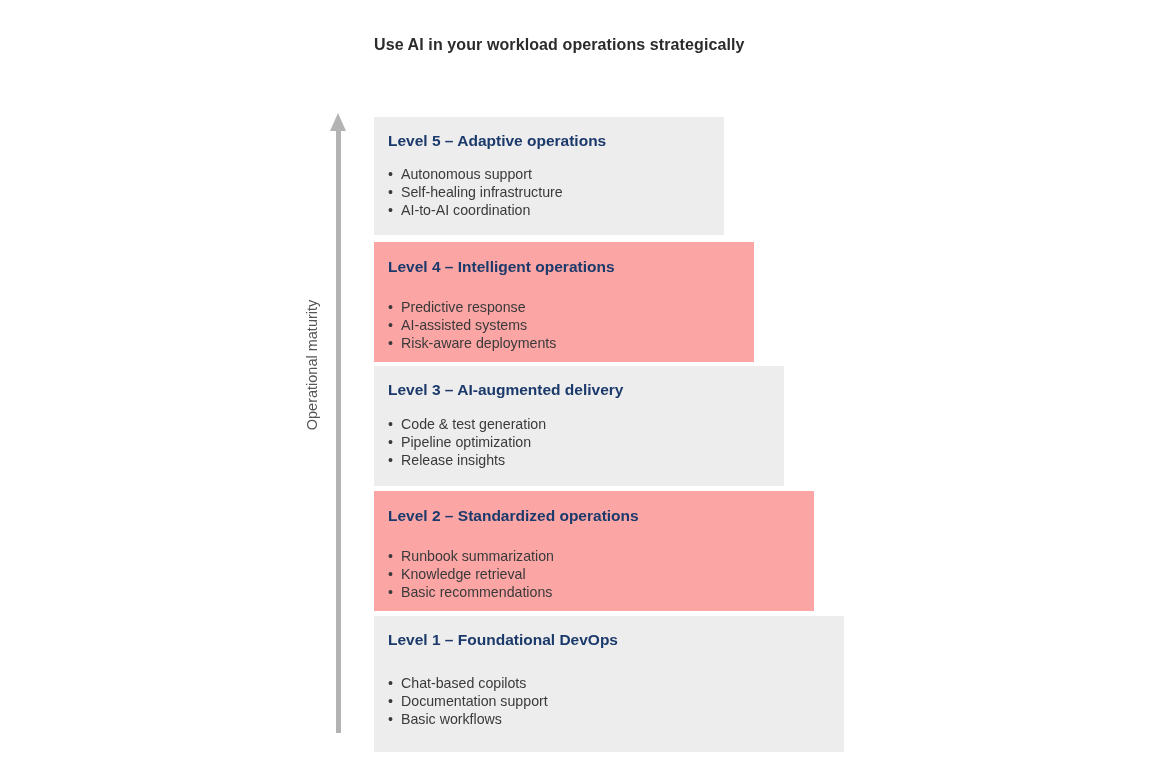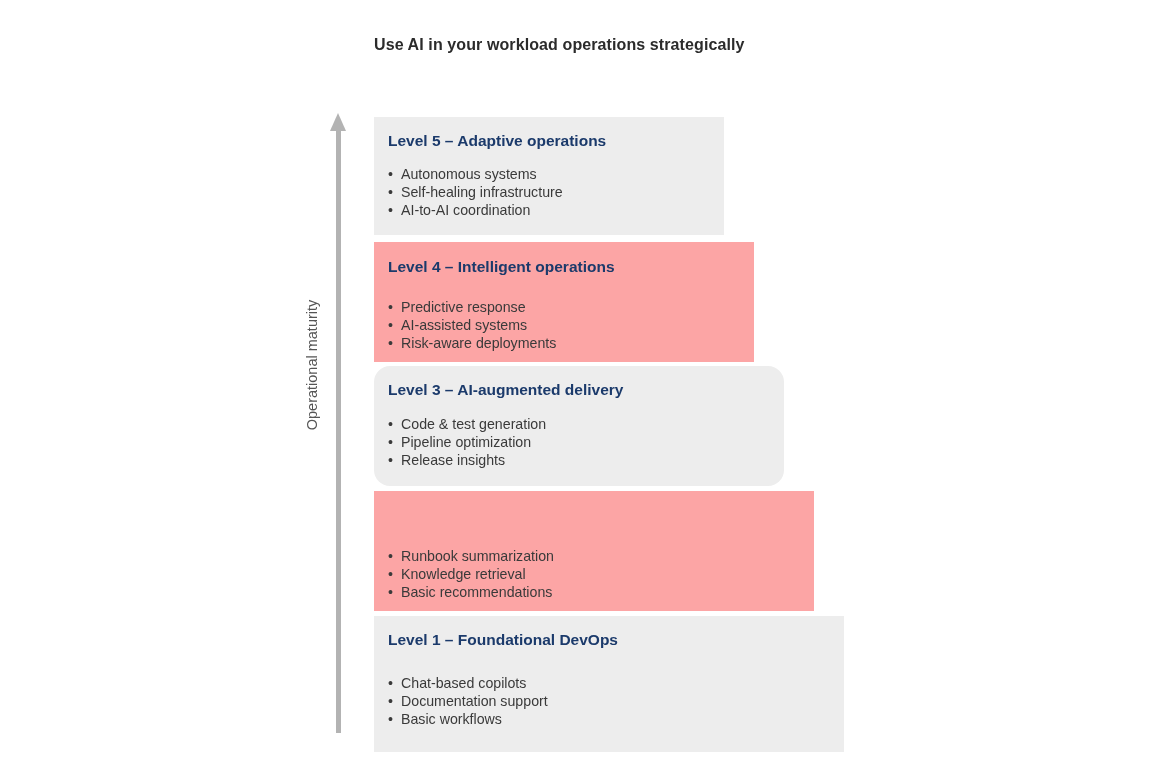--- a/index.html
+++ b/index.html
@@ -111,21 +111,21 @@
 
   
   #level-5 { left: 374px; top: 117px; width: 350px; height: 118px; }
   #level-5 .level-heading { top: 15px; }
   #level-5 .level-items { top: 48px; }
 
   #level-4 { left: 374px; top: 242px; width: 380px; height: 120px; }
   #level-4 .level-heading { top: 16px; }
   #level-4 .level-items { top: 56px; }
 
-  #level-3 { left: 374px; top: 366px; width: 410px; height: 120px; border-radius: 16px; }
+  #level-3 { left: 374px; top: 366px; width: 410px; height: 120px; }
   #level-3 .level-heading { top: 15px; }
   #level-3 .level-items { top: 49px; }
 
   #level-2 { left: 374px; top: 491px; width: 440px; height: 120px; }
   #level-2 .level-heading { top: 16px; }
   #level-2 .level-items { top: 56px; }
 
   #level-1 { left: 374px; top: 616px; width: 470px; height: 136px; }
   #level-1 .level-heading { top: 15px; }
   #level-1 .level-items { top: 58px; }
@@ -139,21 +139,21 @@
   <div id="axis-arrowhead"></div>
   <div id="axis-line"></div>
 </div>
 <div id="axis-label">
   <span>Operational maturity</span>
 </div>
 
 <div class="level-block" id="level-5">
   <div class="level-heading">Level 5 – Adaptive operations</div>
   <ul class="level-items">
-    <li><span class="bullet">•</span><span>Autonomous systems</span></li>
+    <li><span class="bullet">•</span><span>Autonomous support</span></li>
     <li><span class="bullet">•</span><span>Self-healing infrastructure</span></li>
     <li><span class="bullet">•</span><span>AI-to-AI coordination</span></li>
   </ul>
 </div>
 
 <div class="level-block alt" id="level-4">
   <div class="level-heading">Level 4 – Intelligent operations</div>
   <ul class="level-items">
     <li><span class="bullet">•</span><span>Predictive response</span></li>
     <li><span class="bullet">•</span><span>AI-assisted systems</span></li>
@@ -164,20 +164,21 @@
 <div class="level-block" id="level-3">
   <div class="level-heading">Level 3 – AI-augmented delivery</div>
   <ul class="level-items">
     <li><span class="bullet">•</span><span>Code &amp; test generation</span></li>
     <li><span class="bullet">•</span><span>Pipeline optimization</span></li>
     <li><span class="bullet">•</span><span>Release insights</span></li>
   </ul>
 </div>
 
 <div class="level-block alt" id="level-2">
+  <div class="level-heading">Level 2 – Standardized operations</div>
   <ul class="level-items">
     <li><span class="bullet">•</span><span>Runbook summarization</span></li>
     <li><span class="bullet">•</span><span>Knowledge retrieval</span></li>
     <li><span class="bullet">•</span><span>Basic recommendations</span></li>
   </ul>
 </div>
 
 <div class="level-block" id="level-1">
   <div class="level-heading">Level 1 – Foundational DevOps</div>
   <ul class="level-items">

